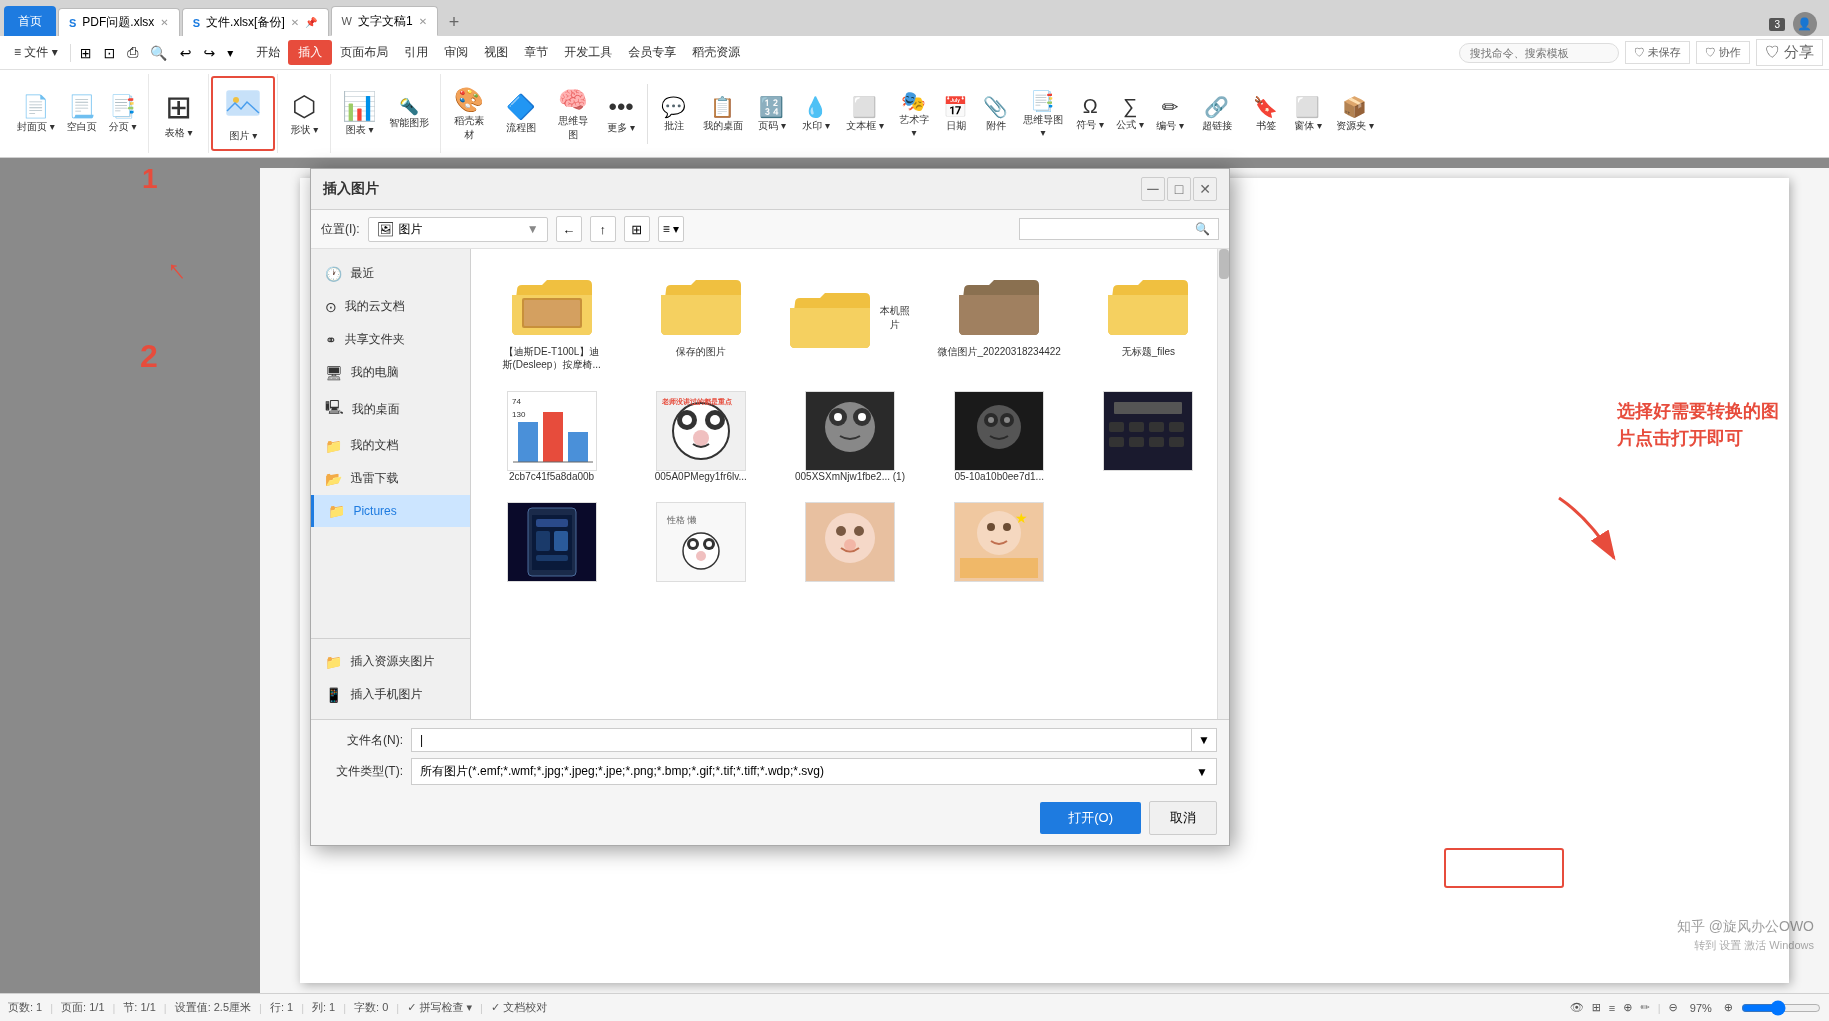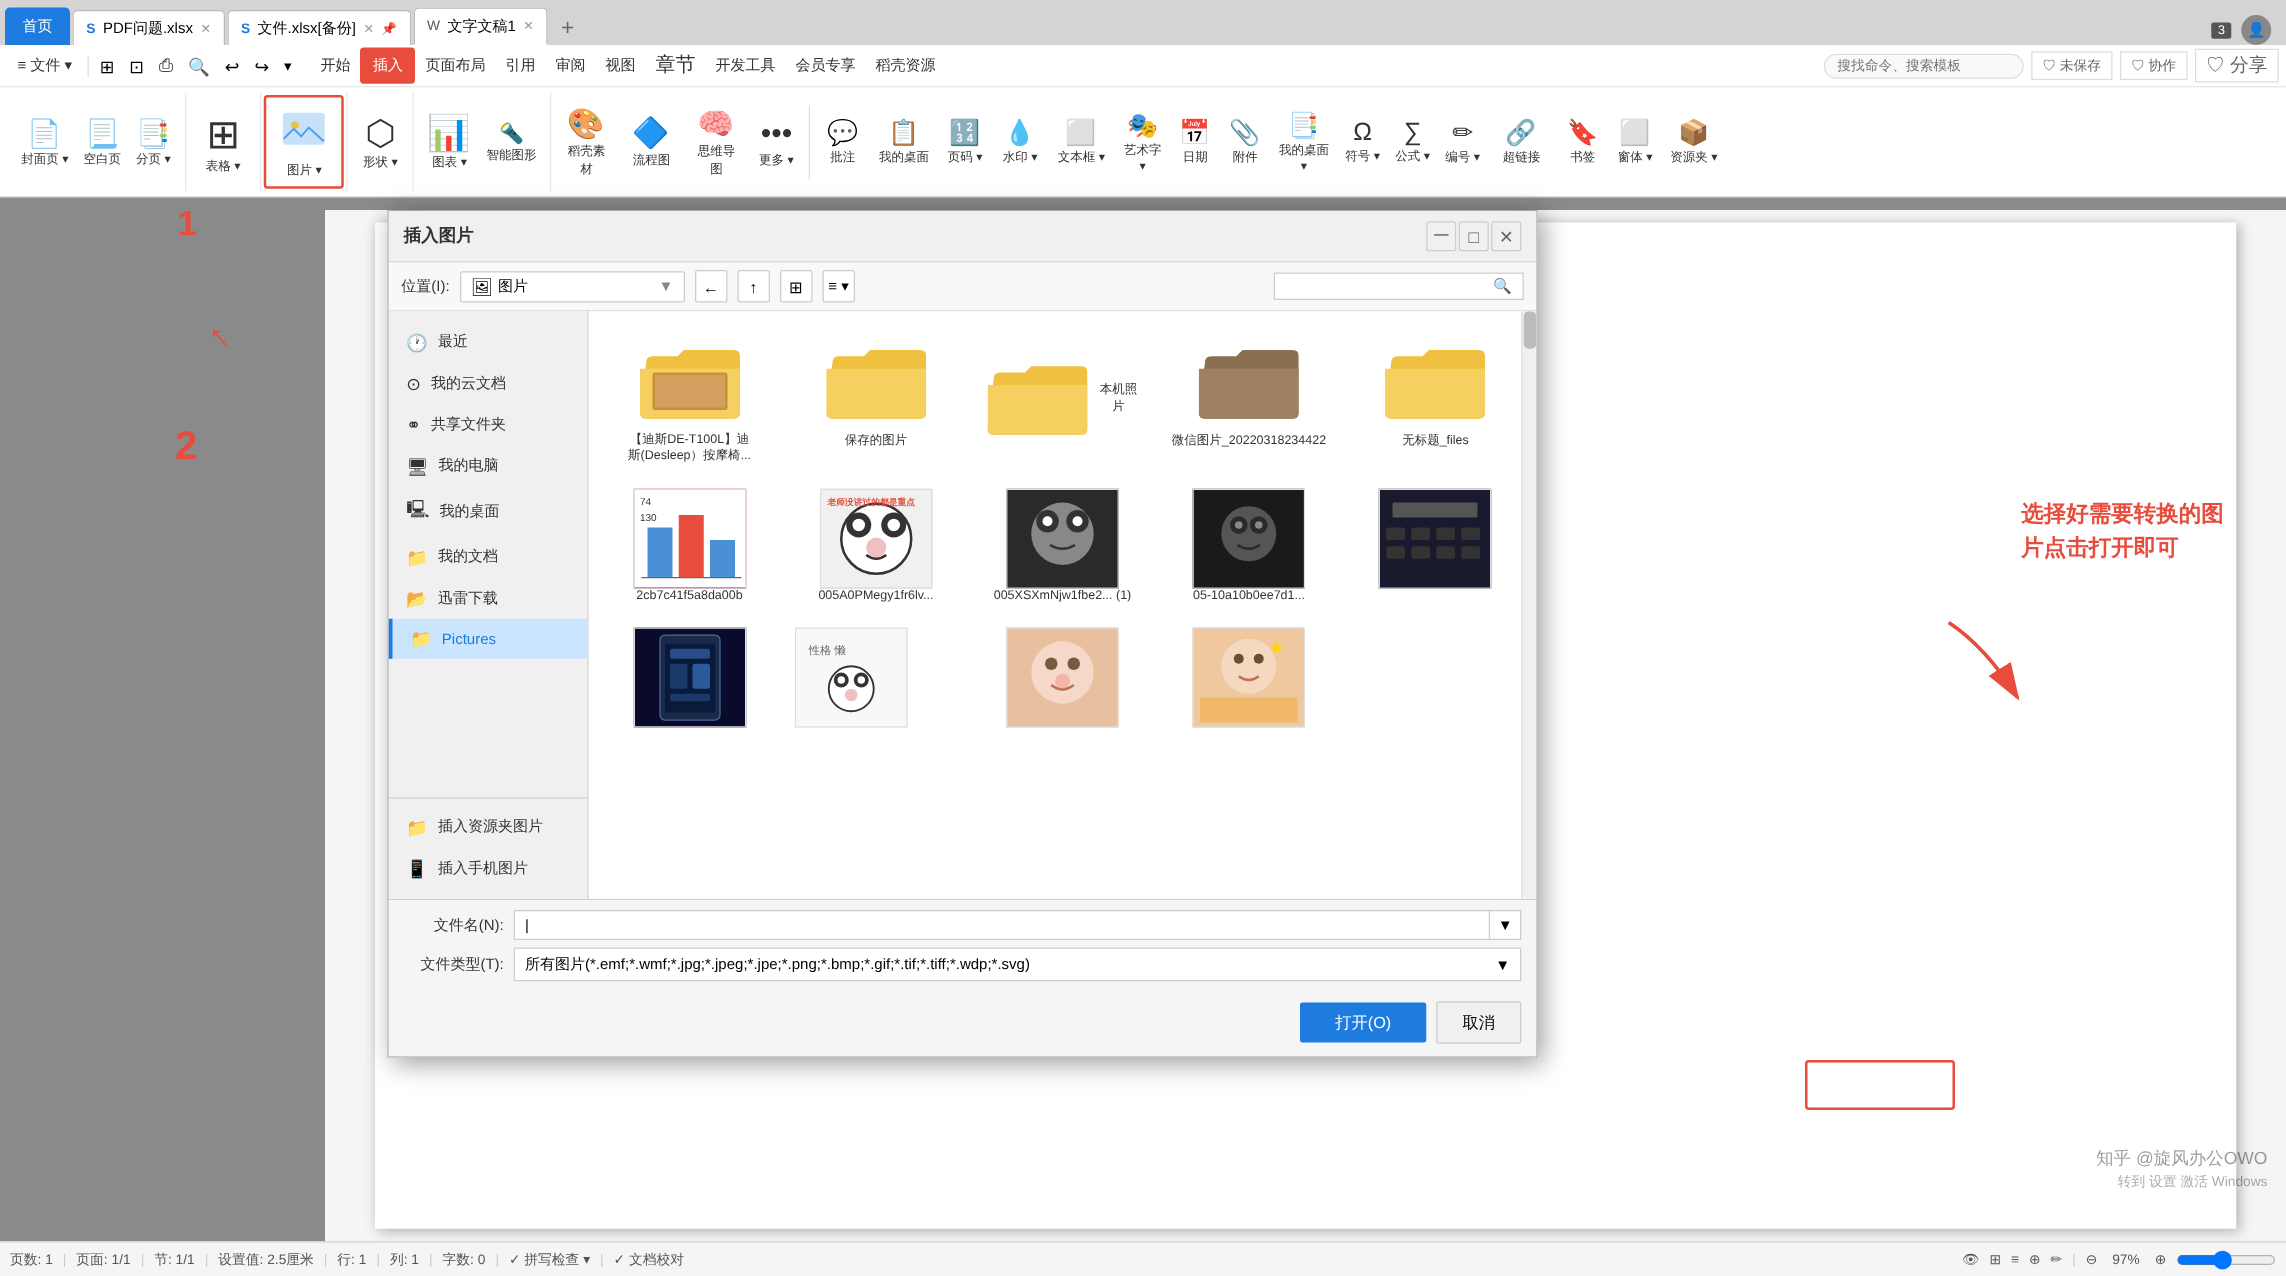--- a/index.html
+++ b/index.html
@@ -46,21 +46,21 @@
   <button style="border:none;background:none;padding:3px 5px;cursor:pointer;font-size:14px;">↪</button>
   <button style="border:none;background:none;padding:3px 5px;cursor:pointer;font-size:12px;">▾</button>
 
   <div style="display:flex;margin-left:8px;gap:0;">
     <button style="border:none;background:none;font-size:12px;padding:4px 8px;cursor:pointer;color:#333;">开始</button>
     <button style="border:none;background:#e74c3c;color:#fff;font-size:12px;padding:0 10px;cursor:pointer;border-radius:3px;">插入</button>
     <button style="border:none;background:none;font-size:12px;padding:4px 8px;cursor:pointer;color:#333;">页面布局</button>
     <button style="border:none;background:none;font-size:12px;padding:4px 8px;cursor:pointer;color:#333;">引用</button>
     <button style="border:none;background:none;font-size:12px;padding:4px 8px;cursor:pointer;color:#333;">审阅</button>
     <button style="border:none;background:none;font-size:12px;padding:4px 8px;cursor:pointer;color:#333;">视图</button>
-    <button style="border:none;background:none;font-size:16px;padding:4px 8px;cursor:pointer;color:#333;">章节</button>
+    <button style="border:none;background:none;font-size:12px;padding:4px 8px;cursor:pointer;color:#333;">章节</button>
     <button style="border:none;background:none;font-size:12px;padding:4px 8px;cursor:pointer;color:#333;">开发工具</button>
     <button style="border:none;background:none;font-size:12px;padding:4px 8px;cursor:pointer;color:#333;">会员专享</button>
     <button style="border:none;background:none;font-size:12px;padding:4px 8px;cursor:pointer;color:#333;">稻壳资源</button>
   </div>
 
   <div style="margin-left:auto;display:flex;align-items:center;gap:6px;">
     <input style="border: 1px solid rgb(221, 221, 221); padding: 3px 10px; font-size: 11px; border-radius: 12px; width: 160px; background: rgb(249, 249, 249);" placeholder="搜找命令、搜索模板">
     <button style="border:1px solid #ddd;background:none;font-size:11px;padding:3px 8px;cursor:pointer;color:#666;">♡ 未保存</button>
     <button style="border:1px solid #ddd;background:none;font-size:11px;padding:3px 8px;cursor:pointer;color:#666;">♡ 协作</button>
     <button style="border:1px solid #ddd;background:none;font-size:15px;padding:3px 8px;cursor:pointer;color:#666;text-align:right;">♡ 分享</button>
@@ -180,21 +180,21 @@
     <div style="display:flex;flex-direction:column;align-items:center;padding:4px 4px;cursor:pointer;font-size:10px;color:#333;text-align:center;width:36px;">
       <div style="font-size:20px;">📅</div>
       <span>日期</span>
     </div>
     <div style="display:flex;flex-direction:column;align-items:center;padding:4px 4px;cursor:pointer;font-size:10px;color:#333;text-align:center;width:36px;">
       <div style="font-size:20px;">📎</div>
       <span>附件</span>
     </div>
     <div style="display:flex;flex-direction:column;align-items:center;padding:4px 4px;cursor:pointer;font-size:10px;color:#333;text-align:center;width:50px;">
       <div style="font-size:20px;">📑</div>
-      <span>我的桌面 ▾</span>
+      <span>思维导图 ▾</span>
     </div>
     <div style="display:flex;flex-direction:column;align-items:center;padding:4px 4px;cursor:pointer;font-size:10px;color:#333;text-align:center;width:36px;">
       <div style="font-size:20px;">Ω</div>
       <span>符号 ▾</span>
     </div>
     <div style="display:flex;flex-direction:column;align-items:center;padding:4px 4px;cursor:pointer;font-size:10px;color:#333;text-align:center;width:36px;">
       <div style="font-size:20px;">∑</div>
       <span>公式 ▾</span>
     </div>
     <div style="display:flex;flex-direction:column;align-items:center;padding:4px 4px;cursor:pointer;font-size:10px;color:#333;text-align:center;width:36px;">
@@ -464,21 +464,21 @@
               <rect x="24" y="12" width="40" height="55" fill="#0a1a3a"></rect>
               <rect x="28" y="16" width="32" height="8" rx="2" fill="#2a4a8a"></rect>
               <rect x="28" y="28" width="14" height="20" rx="2" fill="#1a3a6a"></rect>
               <rect x="46" y="28" width="14" height="20" rx="2" fill="#2a5a9a"></rect>
               <rect x="28" y="52" width="32" height="6" rx="2" fill="#1a3a6a"></rect>
             </svg>
           </div>
           <span style="font-size:10px;color:#333;text-align:center;"></span>
         </div>
 
-        <div style="display:flex;flex-direction:column;align-items:flex-start;cursor:pointer;padding:6px;border-radius:4px;">
+        <div style="display:flex;flex-direction:column;align-items:center;cursor:pointer;padding:6px;border-radius:4px;">
           <div style="width:90px;height:80px;background:#f8f8f8;border:1px solid #ddd;display:flex;align-items:center;justify-content:center;overflow:hidden;">
             <svg width="88" height="78" viewBox="0 0 88 78">
               <rect width="88" height="78" fill="#f8f8f8"></rect>
               <text x="10" y="20" font-size="9" fill="#666">性格 懒</text>
               <circle cx="44" cy="48" r="18" fill="#fff" stroke="#333" stroke-width="1.5"></circle>
               <circle cx="36" cy="41" r="6" fill="#333"></circle>
               <circle cx="52" cy="41" r="6" fill="#333"></circle>
               <circle cx="36" cy="41" r="3" fill="#fff"></circle>
               <circle cx="52" cy="41" r="3" fill="#fff"></circle>
               <circle cx="44" cy="53" r="5" fill="#f0c0c0"></circle>

